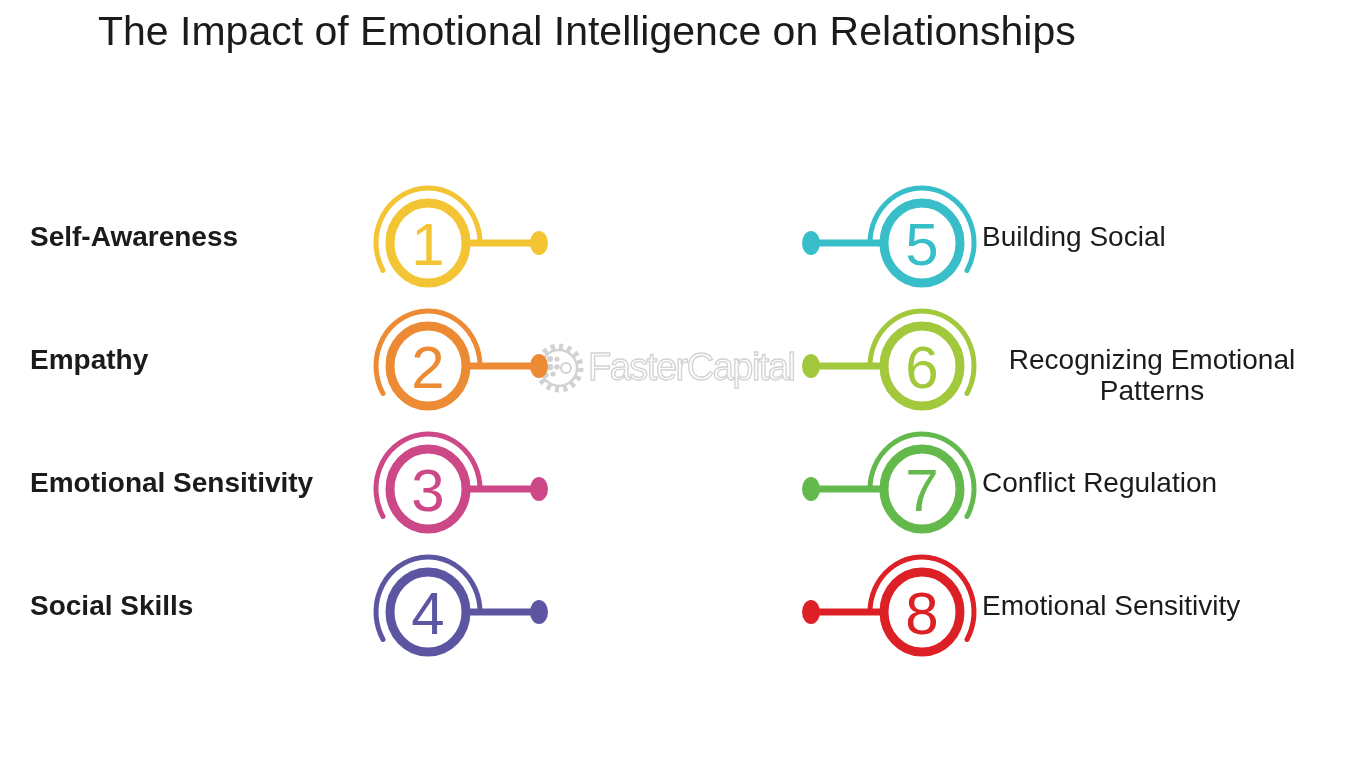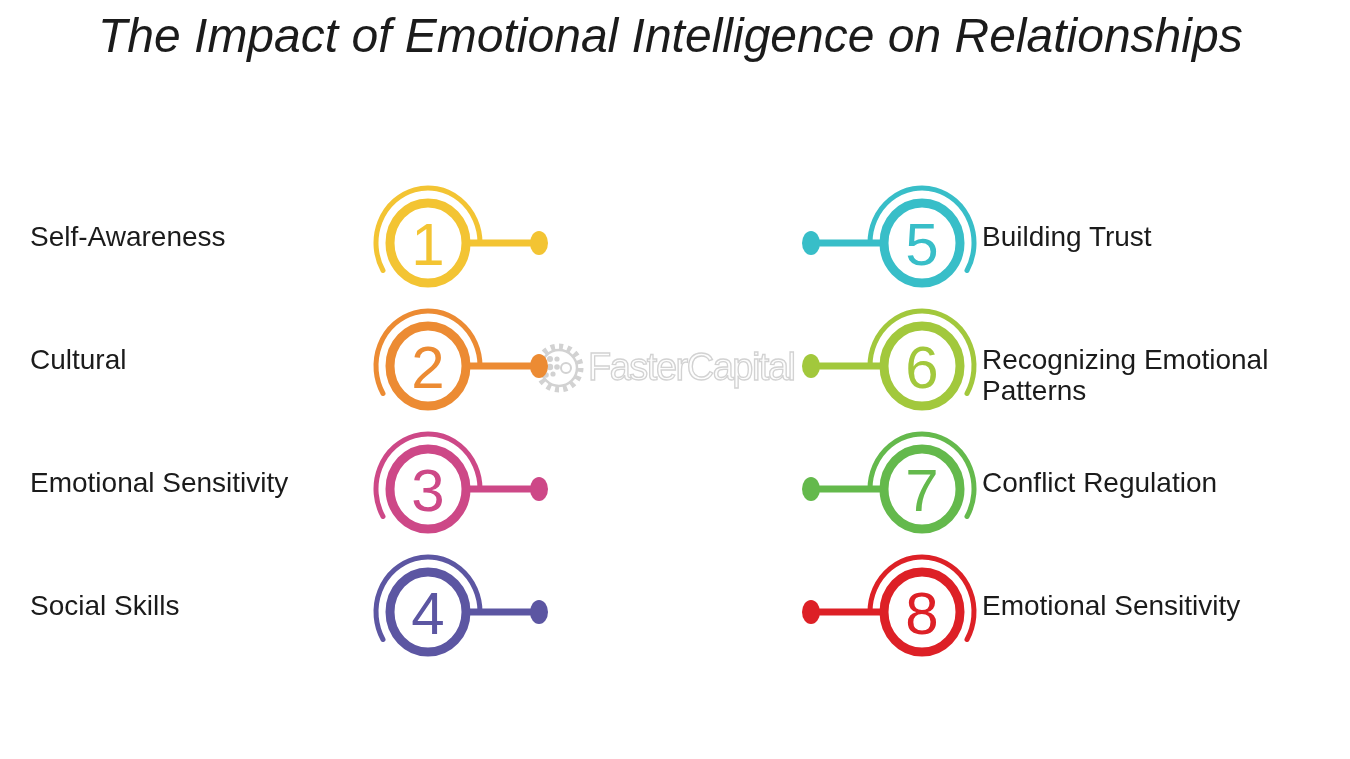--- a/index.html
+++ b/index.html
@@ -7,25 +7,24 @@
     width: 1350px; height: 759px;
     position: relative;
     background: #ffffff;
     overflow: hidden;
     font-family: "Liberation Sans", sans-serif;
   }
 
   .title {
     position: absolute;
     left: 98px; top: 8px;
-    font-size: 48px;
+    font-size: 41px;
     color: var(--ink, #1b1b1b);
     white-space: nowrap;
     z-index: 2;
-    font-style: italic;
   }
 
   
   .r0 { --cy: 243px; }
   .r1 { --cy: 366px; }
   .r2 { --cy: 489px; }
   .r3 { --cy: 612px; }
 
   
   .glyph {
@@ -51,26 +50,27 @@
   
   .label {
     position: absolute;
     z-index: 2;
     transform: translateY(-50%);
     font-size: 28px;
     line-height: 31px;
     color: var(--ink, #1b1b1b);
     white-space: nowrap;
   }
-  .left-label  { left: 30px;  top: calc(var(--cy) - 7px); }
+  .left-label  { left: 30px;  top: calc(var(--cy) - 7px); font-weight: bold; }
   .right-label { left: 982px; top: calc(var(--cy) - 7px); }
   .right-label.wrap {
     top: calc(var(--cy) + 9px);
     white-space: normal;
     width: 340px;
+    text-align: center;
   }
 
   
   .watermark {
     position: absolute;
     left: 527px; top: 336px;
     width: 330px; height: 70px;
     color: var(--wm-color, #d2d2d2);
     z-index: 1;
   }
@@ -106,25 +106,25 @@
     <circle class="wm-dot" cx="-9" cy="-1" r="3.2"></circle>
     <circle class="wm-dot" cx="-2" cy="-1" r="2.8"></circle>
     <circle class="wm-dot" cx="-13" cy="7" r="2.8"></circle>
     <circle class="wm-dot" cx="-6" cy="6" r="2.6"></circle>
     <circle class="hub" cx="7" cy="0" r="5"></circle>
   </svg>
   <span class="wm-text">FasterCapital</span>
 </div>
 
 <div class="label left-label r0">Self-Awareness</div>
-<div class="label left-label r1">Cultural</div>
+<div class="label left-label r1">Empathy</div>
 <div class="label left-label r2">Emotional Sensitivity</div>
 <div class="label left-label r3">Social Skills</div>
 
-<div class="label right-label r0">Building Trust</div>
+<div class="label right-label r0">Building Social</div>
 <div class="label right-label r1 wrap">Recognizing Emotional Patterns</div>
 <div class="label right-label r2">Conflict Regulation</div>
 <div class="label right-label r3">Emotional Sensitivity</div>
 
 <div class="glyph left r0" style="color: rgb(243, 196, 51);">
   <svg viewBox="0 0 190 145" width="190" height="145">
     <path class="arc" d="M 17 99.5 A 52 55 0 1 1 114 72"></path>
     <path class="link" d="M 104 72 L 166 72"></path>
     <ellipse class="ring" cx="62" cy="72" rx="38" ry="40"></ellipse>
     <ellipse class="dot" cx="173" cy="72" rx="9" ry="12"></ellipse>

